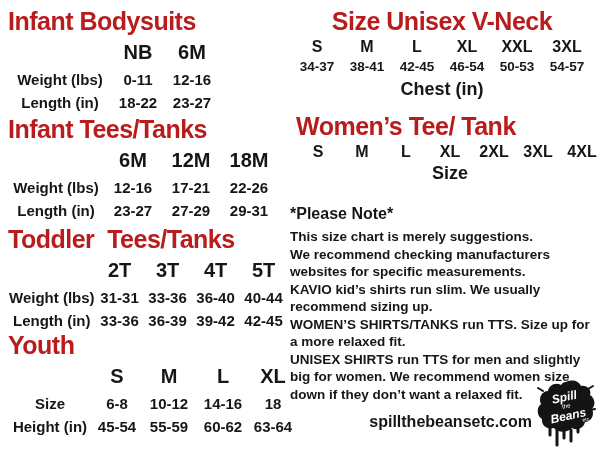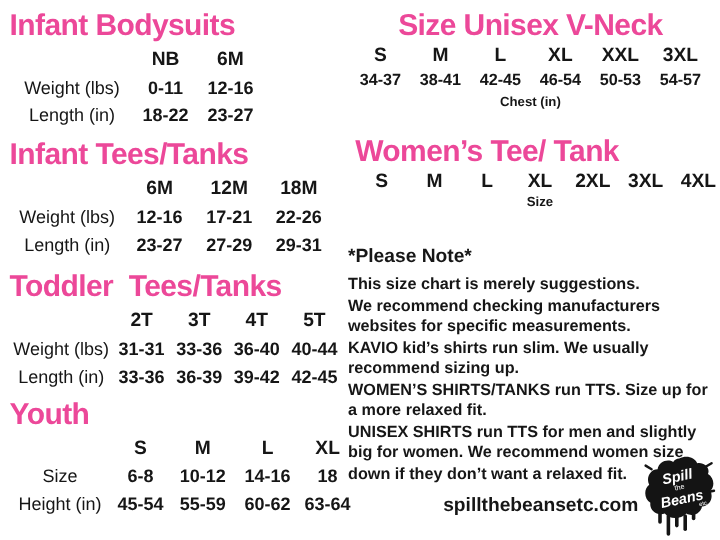--- a/index.html
+++ b/index.html
@@ -2,34 +2,34 @@
 <html><head>
 <meta charset="utf-8">
 <style>
   * { box-sizing: border-box; }
   html,body { margin:0; padding:0; background:#ffffff; }
   .canvas{
     position:relative; width:600px; height:450px; background:#ffffff;
     font-family:"Liberation Sans", sans-serif; color:#161616; overflow:hidden;
   }
   .title{
-    font-size:25px; font-weight:800; color:#ec4899; margin:0 0 1px 0;
+    font-size:25px; font-weight:800; color:#b91c1c; margin:0 0 1px 0;
     white-space:pre-wrap; letter-spacing:-0.5px; line-height:1.1;
   }
   .title.center{ text-align:center; }
   
   table.tbl{ border-collapse:collapse; font-weight:700; font-size:15px; }
   table.tbl td{ padding:1px 1px; text-align:center; line-height:1.45; }
-  td.rl{ text-align:left; font-weight:400; padding-right:4px; white-space:nowrap;margin-top:36px; }
-  td.ch{ font-weight:800; font-size:16px; }
+  td.rl{ text-align:left; font-weight:700; padding-right:4px; white-space:nowrap;margin-top:36px; }
+  td.ch{ font-weight:800; font-size:20px; }
   .cols{ display:flex; width:100%; }
   .cols span{ flex:1; text-align:center; white-space:nowrap; }
   .cols.hdr span{ font-weight:800; font-size:16px; line-height:1.3; }
   .cols.val span{ font-weight:700; font-size:13.5px; line-height:1.5; }
-  .measure{ text-align:center; font-weight:700; font-size:11px; margin-top:1px; }
+  .measure{ text-align:center; font-weight:700; font-size:18px; margin-top:1px; }
   
   #sec-ib{ position:absolute; left:8px;  top:8px; }
   #sec-it{ position:absolute; left:8px;  top:116px; }
   #sec-tt{ position:absolute; left:8px;  top:226px; }
   #sec-yo{ position:absolute; left:8px;  top:332px; }
   #sec-ad{ position:absolute; left:292px; top:8px;  width:300px; }
   #sec-wo{ position:absolute; left:296px; top:113px; width:308px; }
   #sec-note{ position:absolute; left:290px; top:205px; width:306px; }
   .note-title{ font-size:16px; font-weight:800; margin:0 0 5px 0; }
   .note{ font-size:13.5px; font-weight:600; margin:0; line-height:1.3; }

